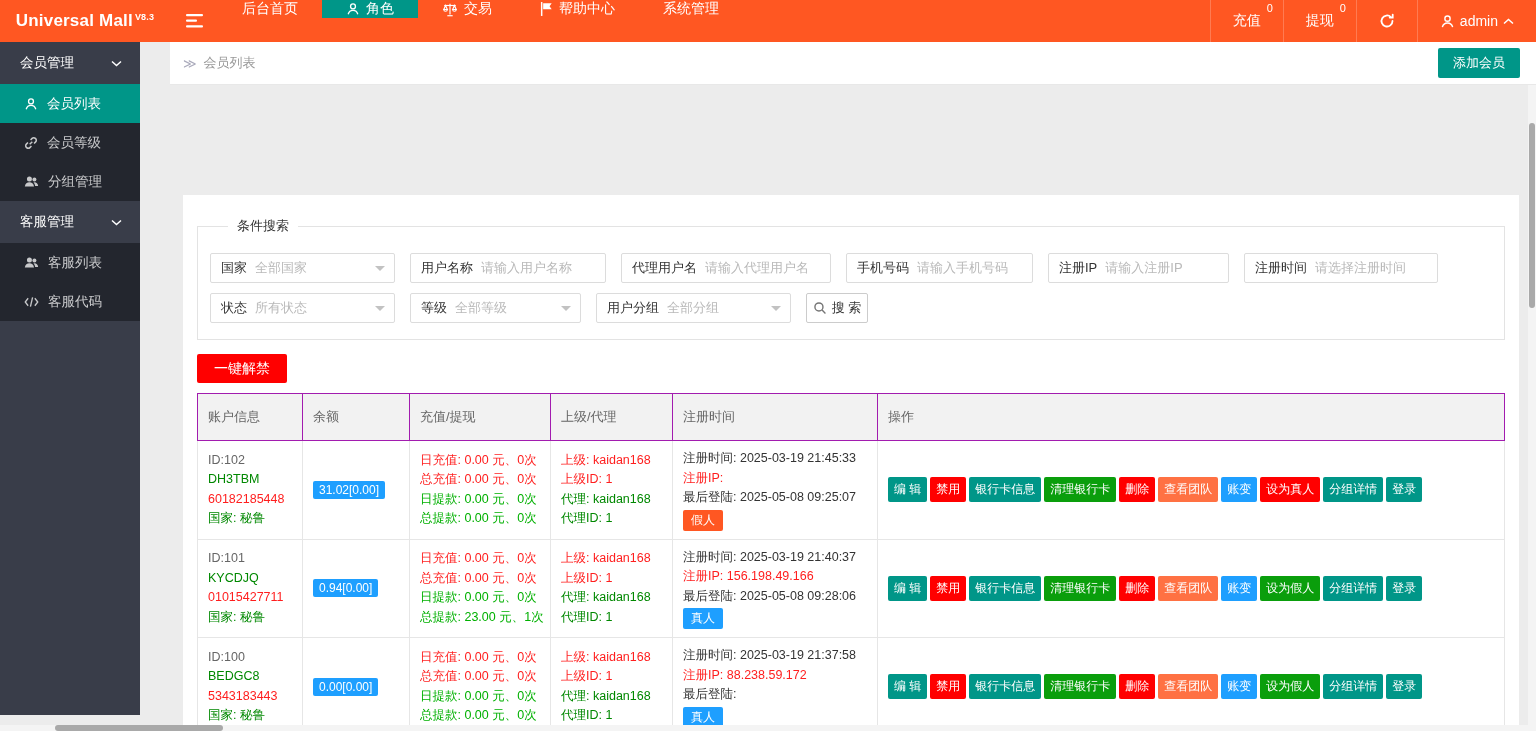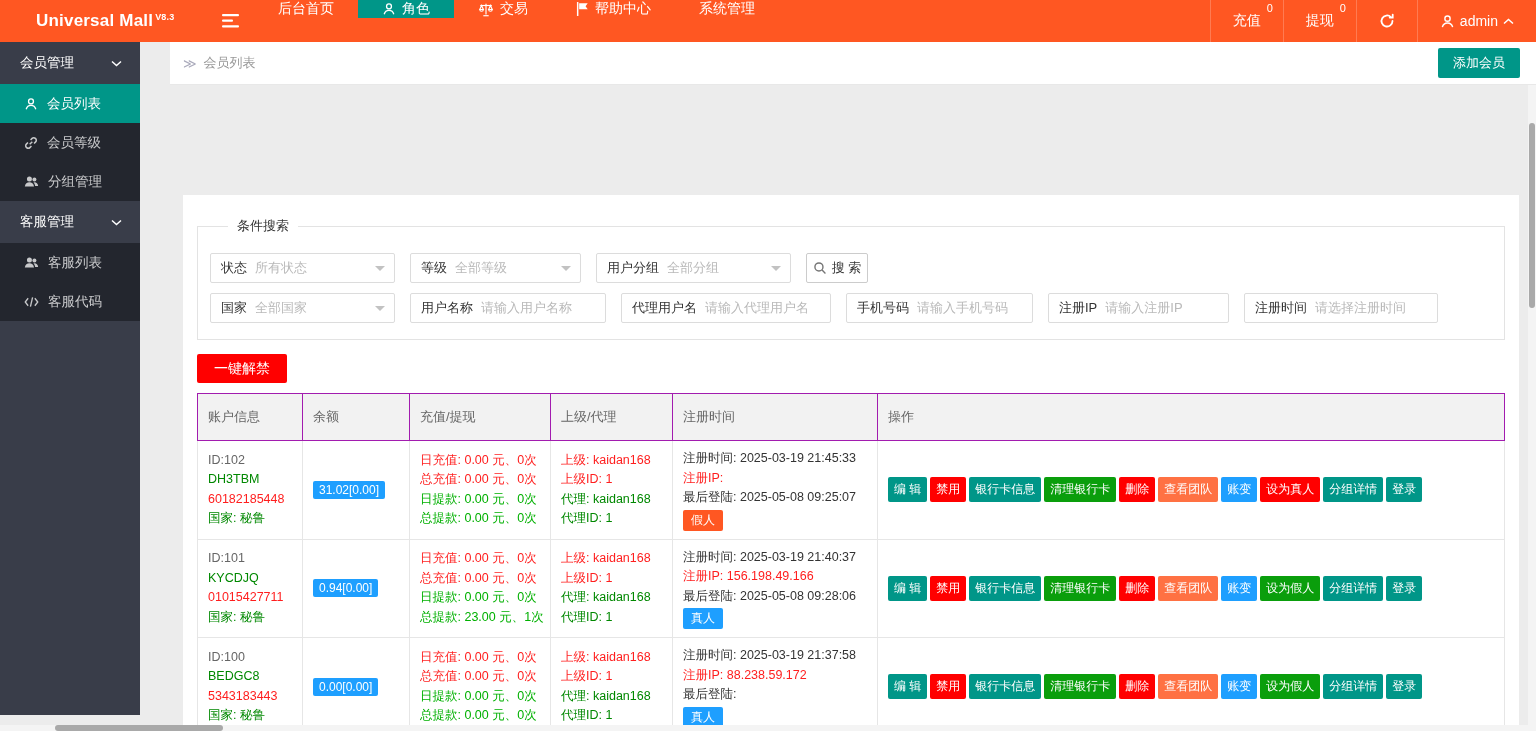--- a/index.html
+++ b/index.html
@@ -2,21 +2,21 @@
 <html style="--header-bg: #ff5722; --teal: #009688; --sidebar-bg: #393d49; --sidebar-item-bg: #23262e; --btn-teal: #009688; --btn-red: #ff0000; --btn-green: #0a9e0c; --btn-orange: #ff7143; --btn-blue: #1e9fff; --badge-blue: #1e9fff; --badge-orange: #ff5722; --text-red: #ff1e1e; --text-green-dark: #008800; --text-green: #00b000;"><head>
 <meta charset="utf-8">
 <style>
   * { margin:0; padding:0; box-sizing:border-box; }
   html,body { width:1536px; height:731px; overflow:hidden; }
   body { font-family:"Liberation Sans","DejaVu Sans",sans-serif; }
   .app { position:relative; width:1536px; height:731px; background:#ececec; overflow:hidden; }
 
   
   .hdr { position:absolute; top:0; left:0; right:0; height:42px; background:var(--header-bg); display:flex; align-items:stretch; color:#fff; z-index:30; }
-  .logo { width:170px; display:flex; align-items:center; font-weight:bold; font-size:17px; letter-spacing:.2px;margin-left:36px; }
+  .logo { width:170px; display:flex; align-items:center; justify-content:center; font-weight:bold; font-size:17px; letter-spacing:.2px; }
   .logo sup { font-size:9px; font-weight:bold; margin-left:2px; transform:translateY(-4px); }
   .menu-toggle { width:48px; display:flex; align-items:center; justify-content:center; cursor:pointer; }
   .topnav { display:flex; align-items:flex-start; }
   .nav-item { display:flex; align-items:center; gap:6px; padding:0 24px; font-size:14px; cursor:pointer; }
   .nav-item.active { background:var(--teal); }
   .hdr-right { margin-left:auto; display:flex; align-items:stretch; }
   .hr-item { position:relative; display:flex; align-items:center; gap:5px; padding:0 22px; font-size:14px; border-left:1px solid rgba(255,255,255,.22); cursor:pointer; }
   .hr-badge { position:absolute; top:2px; right:10px; font-size:11px; color:#fff; }
   .icon { display:inline-flex; align-items:center; justify-content:center; line-height:0; }
 
@@ -248,20 +248,59 @@
       <span>会员列表</span>
     </div>
     <button class="add-btn">添加会员</button>
   </div>
 
   <main class="main">
     <div class="card">
 
       <fieldset class="search">
         <legend>条件搜索</legend>
+        <div class="srow" id="searchRow1">
+            <div class="fgroup is-select" style="width: 185px;">
+              <span class="flabel">国家</span>
+              <span class="fvalue">
+                <span>全部国家</span>
+                <span class="caret"></span>
+              </span>
+            </div>
+            <div class="fgroup" style="width: 196px;">
+              <span class="flabel">用户名称</span>
+              <span class="fvalue">
+                <span>请输入用户名称</span>
+              </span>
+            </div>
+            <div class="fgroup" style="width: 210px;">
+              <span class="flabel">代理用户名</span>
+              <span class="fvalue">
+                <span>请输入代理用户名</span>
+              </span>
+            </div>
+            <div class="fgroup" style="width: 187px;">
+              <span class="flabel">手机号码</span>
+              <span class="fvalue">
+                <span>请输入手机号码</span>
+              </span>
+            </div>
+            <div class="fgroup" style="width: 181px;">
+              <span class="flabel">注册IP</span>
+              <span class="fvalue">
+                <span>请输入注册IP</span>
+              </span>
+            </div>
+            <div class="fgroup" style="width: 194px;">
+              <span class="flabel">注册时间</span>
+              <span class="fvalue">
+                <span>请选择注册时间</span>
+              </span>
+            </div>
+          </div>
         <div class="srow" id="searchRow2">
             <div class="fgroup is-select" style="width: 185px;">
               <span class="flabel">状态</span>
               <span class="fvalue">
                 <span>所有状态</span>
                 <span class="caret"></span>
               </span>
             </div>
             <div class="fgroup is-select" style="width: 171px;">
               <span class="flabel">等级</span>
@@ -279,59 +318,20 @@
             </div>
             <button class="search-btn">
               <span class="icon">
                 <svg width="14" height="14" viewBox="0 0 16 16" fill="none" stroke="#757575" stroke-width="1.6">
                   <circle cx="6.8" cy="6.8" r="4.6"></circle>
                   <path d="m10.4 10.4 3.8 3.8"></path>
                 </svg>
               </span>
               <span>搜 索</span>
             </button>
-          </div>
-        <div class="srow" id="searchRow1">
-            <div class="fgroup is-select" style="width: 185px;">
-              <span class="flabel">国家</span>
-              <span class="fvalue">
-                <span>全部国家</span>
-                <span class="caret"></span>
-              </span>
-            </div>
-            <div class="fgroup" style="width: 196px;">
-              <span class="flabel">用户名称</span>
-              <span class="fvalue">
-                <span>请输入用户名称</span>
-              </span>
-            </div>
-            <div class="fgroup" style="width: 210px;">
-              <span class="flabel">代理用户名</span>
-              <span class="fvalue">
-                <span>请输入代理用户名</span>
-              </span>
-            </div>
-            <div class="fgroup" style="width: 187px;">
-              <span class="flabel">手机号码</span>
-              <span class="fvalue">
-                <span>请输入手机号码</span>
-              </span>
-            </div>
-            <div class="fgroup" style="width: 181px;">
-              <span class="flabel">注册IP</span>
-              <span class="fvalue">
-                <span>请输入注册IP</span>
-              </span>
-            </div>
-            <div class="fgroup" style="width: 194px;">
-              <span class="flabel">注册时间</span>
-              <span class="fvalue">
-                <span>请选择注册时间</span>
-              </span>
-            </div>
           </div>
       </fieldset>
 
       <button class="unban-btn">一键解禁</button>
 
       <table class="members">
         <colgroup>
           <col style="width:105px">
             <col style="width:107px">
             <col style="width:141px">

